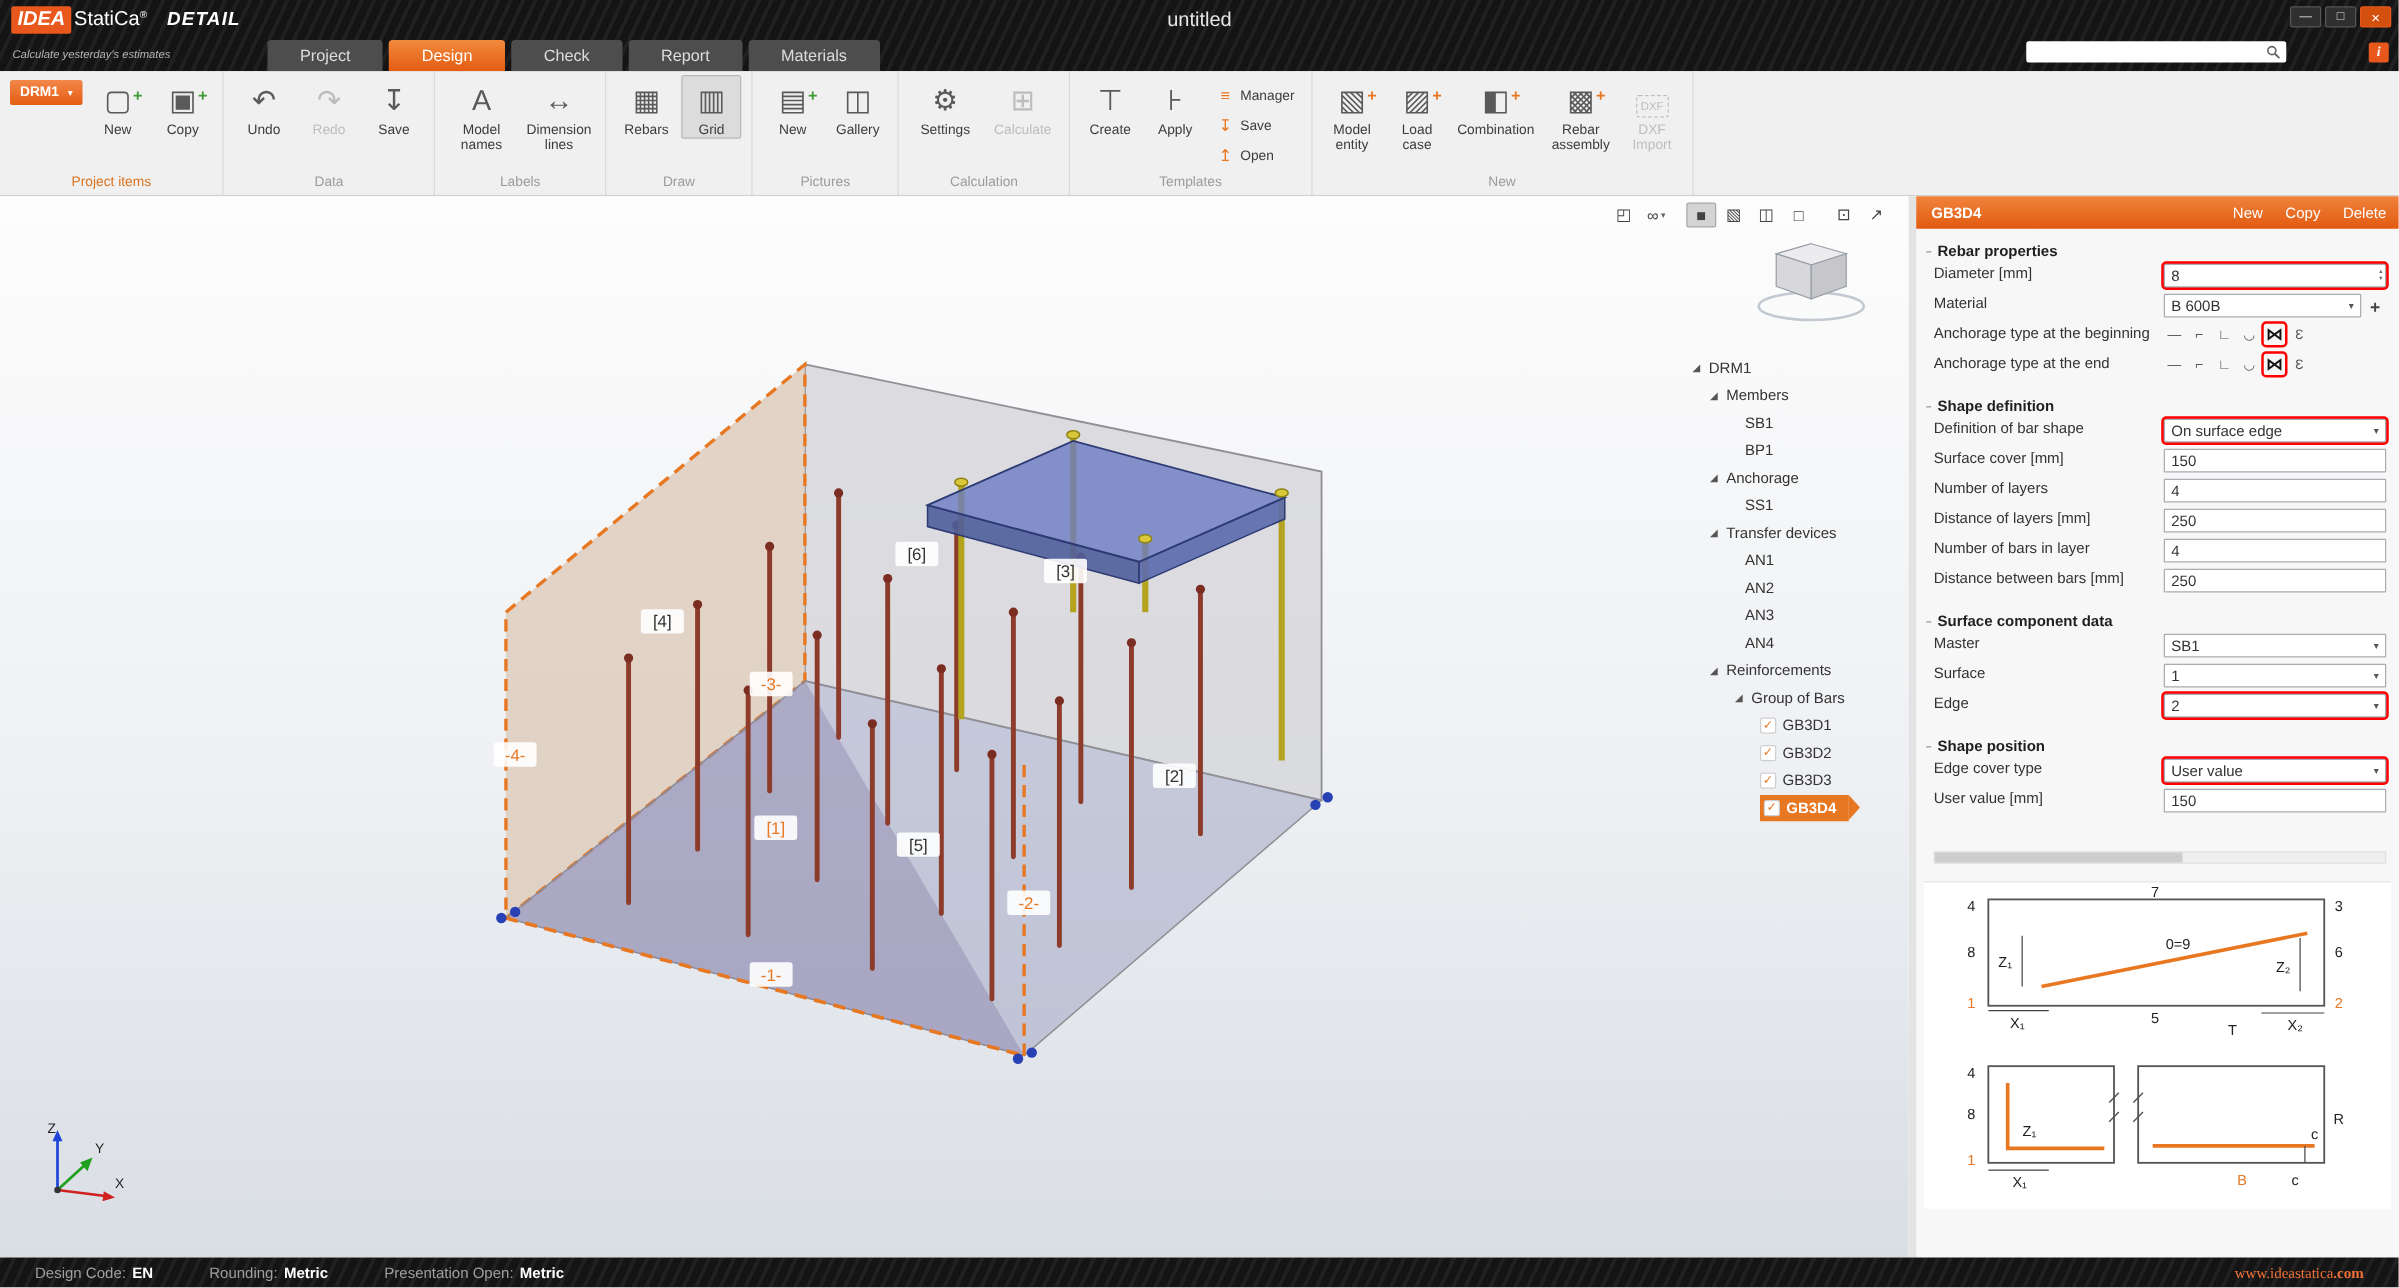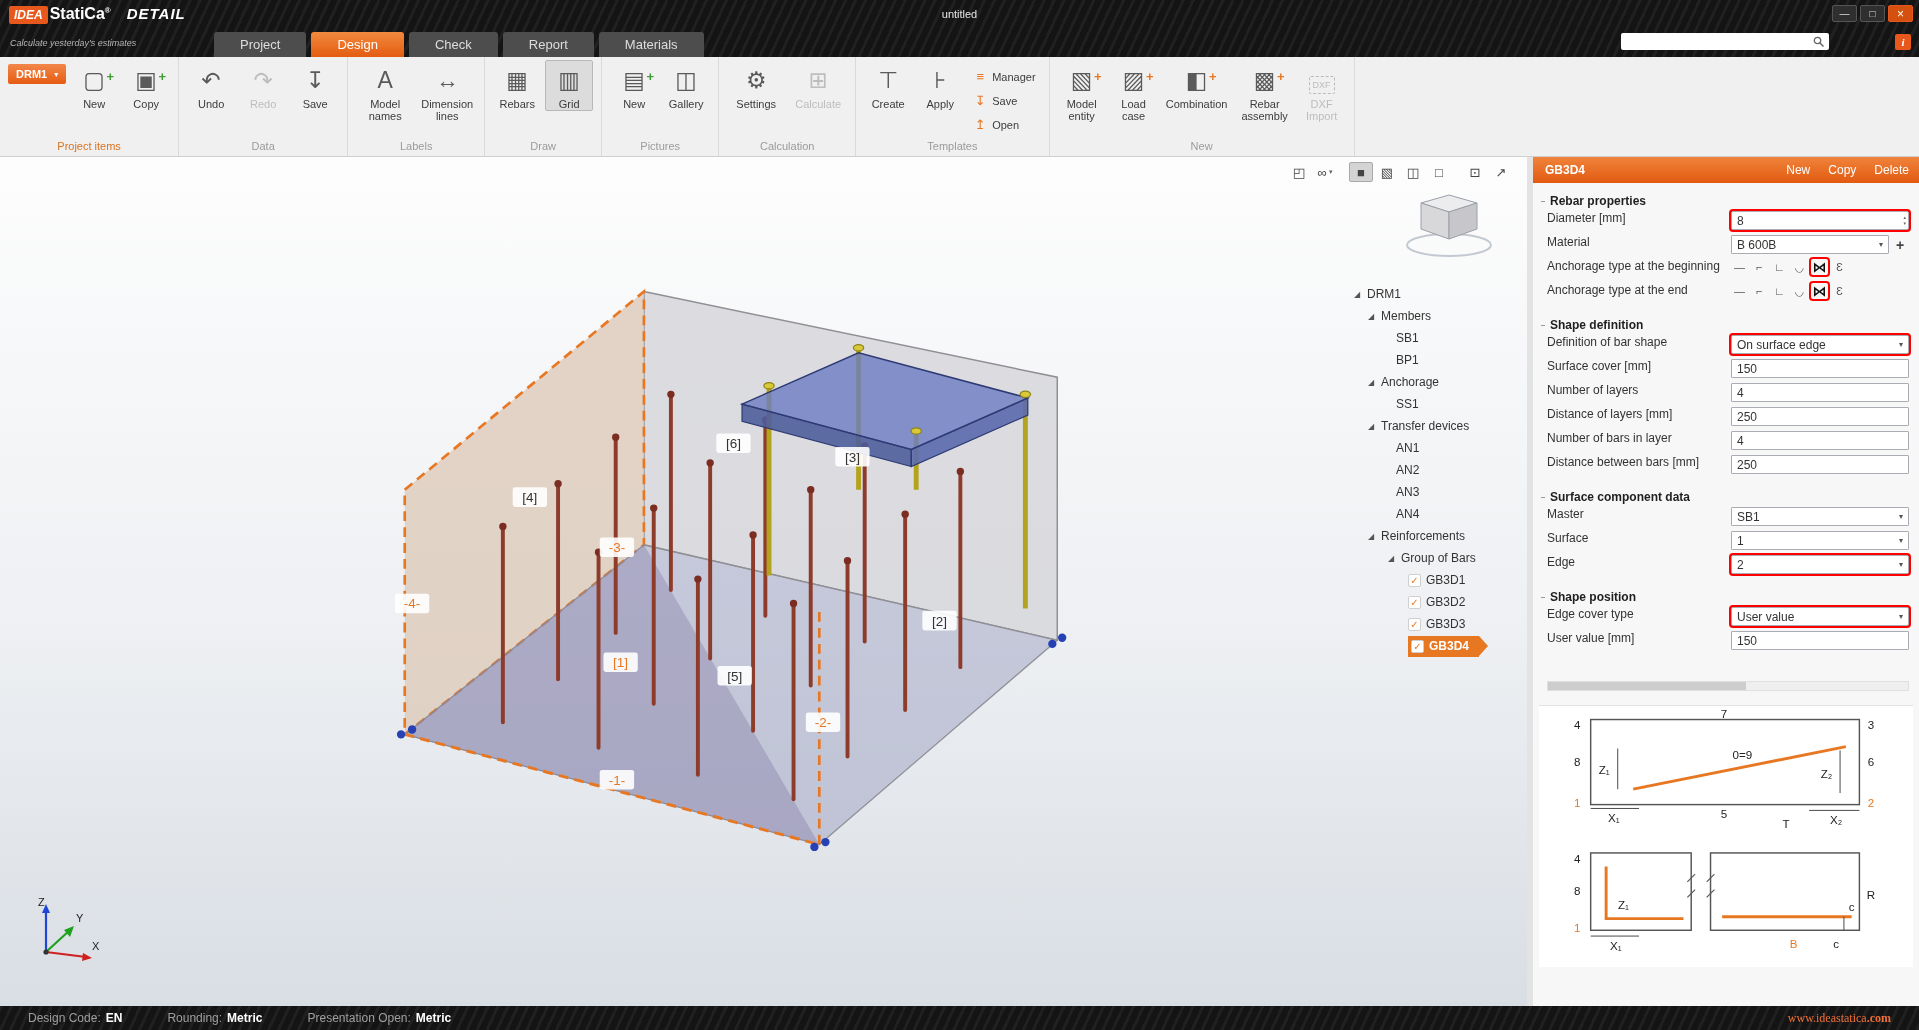--- a/index.html
+++ b/index.html
@@ -4,27 +4,27 @@
 <style>
   * { margin:0; padding:0; box-sizing:border-box; }
   html,body { width:1919px; height:1030px; overflow:hidden;
     font-family:"Liberation Sans","DejaVu Sans",sans-serif; background:#fff; position:relative; }
 
   
   #titlebar { position:absolute; top:0; left:0; width:1919px; height:57px;
     background-color:#141414;
     background-image:repeating-linear-gradient(115deg, rgba(255,255,255,0.05) 0 3px, transparent 3px 9px); }
   #brand { position:absolute; top:5px; left:9px; display:flex; align-items:baseline; color:#fff; }
-  #logo-box { background:#E8571C; color:#fff; font-style:italic; font-weight:bold; font-size:12px;
+  #logo-box { background:#E8571C; color:#fff; font-style:italic; font-weight:bold; font-size:16px;
     padding:2px 5px; border-radius:2px; margin-right:2px; }
-  #logo-statica { font-size:16px; font-weight:bold; }
+  #logo-statica { font-size:16px; font-weight:normal; }
   #logo-statica sup { font-size:8px; }
   #logo-detail { font-style:italic; font-weight:bold; font-size:15px; margin-left:16px; letter-spacing:1px; }
   #tagline { position:absolute; top:38px; left:10px; font-size:9px; font-style:italic; color:#b5b5b5; }
-  #window-title { position:absolute; top:8px; left:50%; transform:translateX(-50%); font-size:11px; color:#e6e6e6; }
+  #window-title { position:absolute; top:8px; left:50%; transform:translateX(-50%); font-size:16px; color:#e6e6e6; }
   #winbtns { position:absolute; top:5px; right:6px; display:flex; gap:3px; }
   .wbtn { width:25px; height:17px; background:#2f2f2f; border:1px solid #555; color:#ddd;
     font-size:10px; display:flex; align-items:center; justify-content:center; border-radius:2px; }
   .wbtn.close { background:#D3500F; border-color:#E8571C; color:#fff; font-size:12px; }
   #info-btn { position:absolute; top:34px; right:8px; width:16px; height:16px; background:#E8571C;
     border-radius:2px; color:#fff; font-style:italic; font-weight:bold; font-size:11px;
     display:flex; align-items:center; justify-content:center; font-family:"Liberation Serif",serif; }
   #tabs { position:absolute; bottom:0; left:214px; display:flex; gap:5px; }
   .tab { height:25px; line-height:25px; padding:0 26px; background:#4d4d4d; color:#ddd; font-size:13px;
     border-radius:3px 3px 0 0; }

